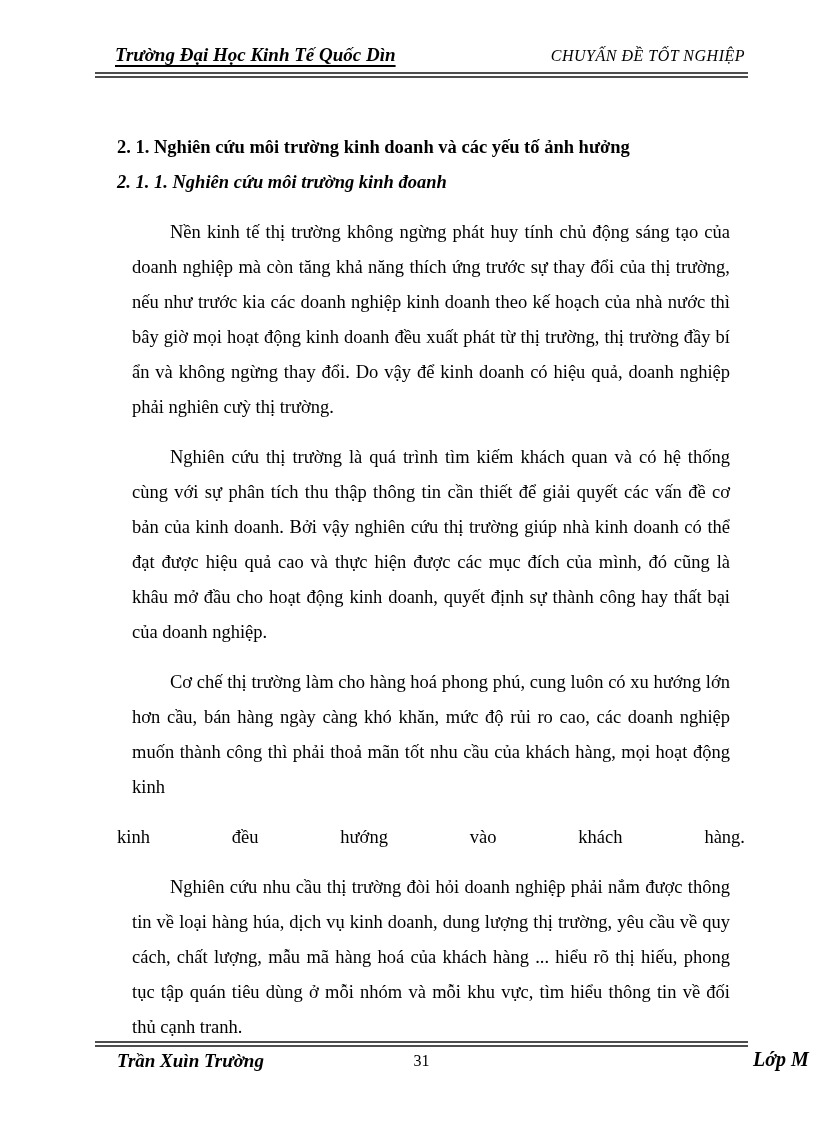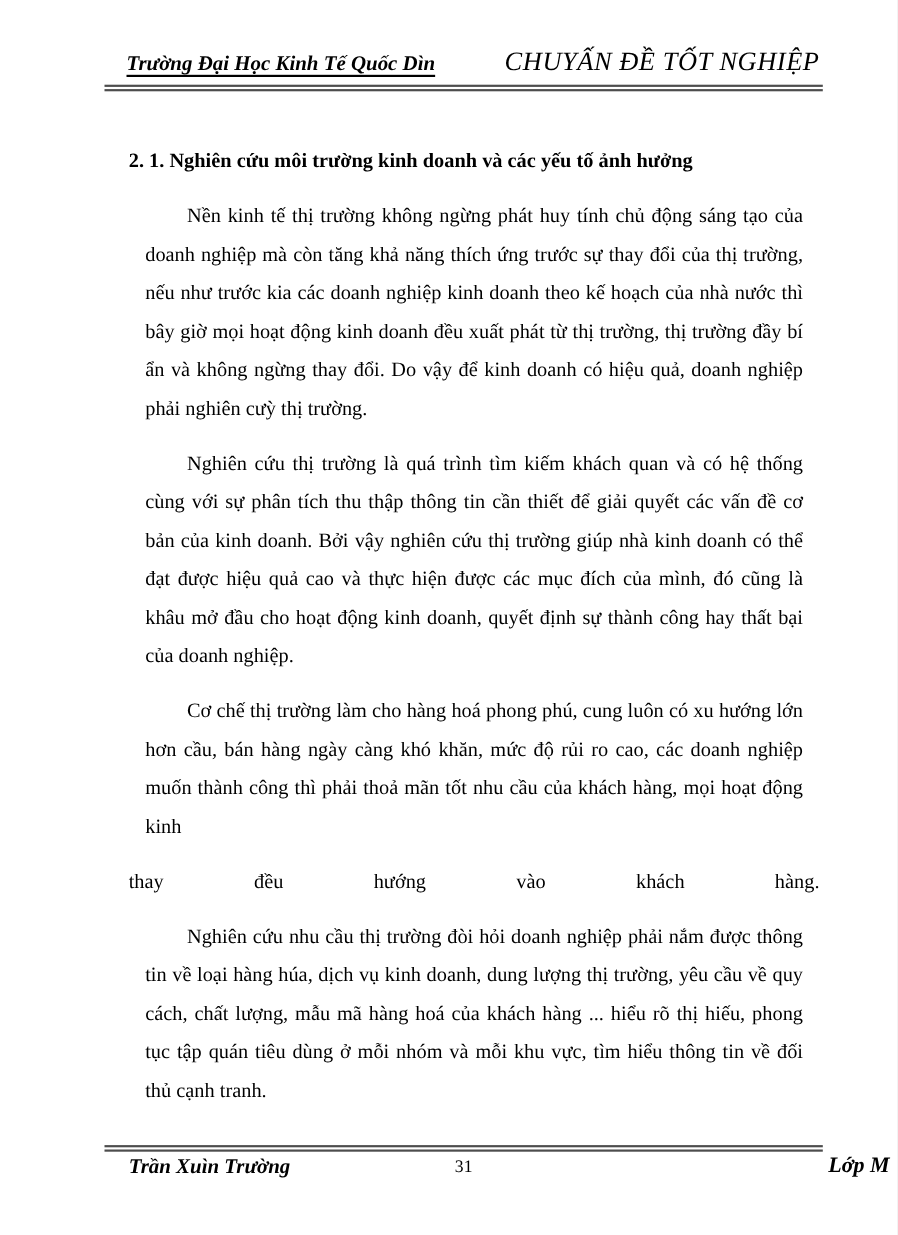--- a/index.html
+++ b/index.html
@@ -35,21 +35,21 @@
   .h-left {
     font-size: 19px;
     font-weight: bold;
     font-style: italic;
     text-decoration: underline;
     text-decoration-thickness: 2px;
     text-underline-offset: 4px;
     white-space: nowrap;
   }
   .h-right {
-    font-size: 24px;
+    font-size: 16px;
     font-style: italic;
     white-space: nowrap;
     letter-spacing: 0.5px;
   }
   .rule-double {
     height: 2px;
     border-top: 2px solid #4d4d4d;
     border-bottom: 2px solid #4d4d4d;
   }
   .header .rule-double { margin-top: 6px; }
@@ -126,24 +126,25 @@
   <div class="header">
     <div class="header-row">
       <span class="h-left">Trường Đại Học Kinh Tế Quốc Dìn</span>
       <span class="h-right">CHUYẤN ĐỀ TỐT NGHIỆP</span>
     </div>
     <div class="rule-double"></div>
   </div>
 
   <div class="content">
     <div class="h1">2. 1. Nghiên cứu môi trường kinh doanh và các yếu tố ảnh hưởng</div>
+    <div class="h2">2. 1. 1. Nghiên cứu môi trường kinh đoanh</div>
     <p class="para">Nền kinh tế thị trường không ngừng phát huy tính chủ động sáng tạo của doanh nghiệp mà còn tăng khả năng thích ứng trước sự thay đổi của thị trường, nếu như trước kia các doanh nghiệp kinh doanh theo kế hoạch của nhà nước thì bây giờ mọi hoạt động kinh doanh đều xuất phát từ thị trường, thị trường đầy bí ẩn và không ngừng thay đổi. Do vậy để kinh doanh có hiệu quả, doanh nghiệp phải nghiên cưỳ thị trường.</p>
     <p class="para">Nghiên cứu thị trường là quá trình tìm kiếm khách quan và có hệ thống cùng với sự phân tích thu thập thông tin cần thiết để giải quyết các vấn đề cơ bản của kinh doanh. Bởi vậy nghiên cứu thị trường giúp nhà kinh doanh có thể đạt được hiệu quả cao và thực hiện được các mục đích của mình, đó cũng là khâu mở đầu cho hoạt động kinh doanh, quyết định sự thành công hay thất bại của doanh nghiệp.</p>
     <p class="para">Cơ chế thị trường làm cho hàng hoá phong phú, cung luôn có xu hướng lớn hơn cầu, bán hàng ngày càng khó khăn, mức độ rủi ro cao, các doanh nghiệp muốn thành công thì phải thoả mãn tốt nhu cầu của khách hàng, mọi hoạt động kinh</p>
-    <div class="para-line">thay đều hướng vào khách hàng.</div>
+    <div class="para-line">kinh đều hướng vào khách hàng.</div>
     <p class="para">Nghiên cứu nhu cầu thị trường đòi hỏi doanh nghiệp phải nắm được thông tin về loại hàng húa, dịch vụ kinh doanh, dung lượng thị trường, yêu cầu về quy cách, chất lượng, mẫu mã hàng hoá của khách hàng ... hiểu rõ thị hiếu, phong tục tập quán tiêu dùng ở mỗi nhóm và mỗi khu vực, tìm hiểu thông tin về đối thủ cạnh tranh.</p>
   </div>
 
   <div class="footer">
     <div class="rule-double"></div>
     <div class="footer-row">
       <span class="f-left">Trần Xuìn Trường</span>
       <span class="f-page">31</span>
     </div>
   </div>

